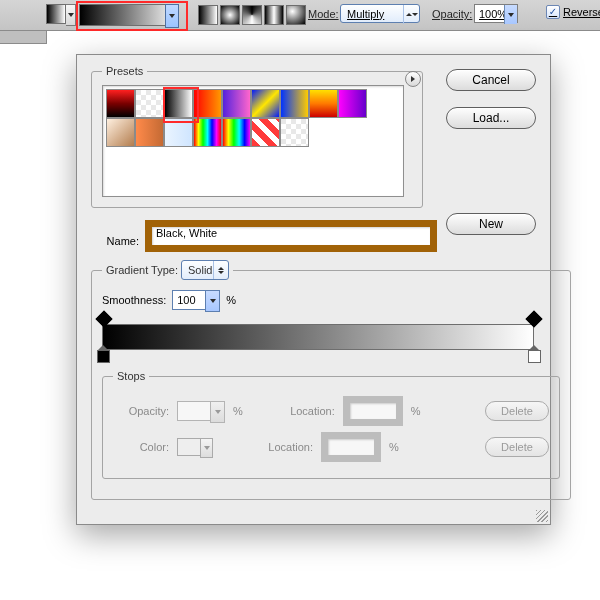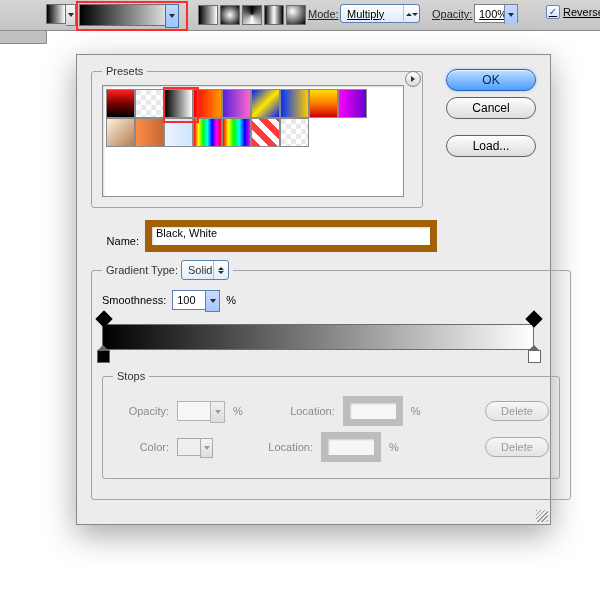--- a/index.html
+++ b/index.html
@@ -122,21 +122,20 @@
       <div class="chk">✓</div>
       <span>Reverse</span>
     </div>
   </div>
   <div class="toolstrip"></div>
 
   <div class="dialog">
     <div class="dlg-body">
 
       <div class="btn-col">
-        <div class="aqua-btn primary">OK</div>
         <div class="aqua-btn">Cancel</div>
         <div style="height:4px"></div>
         <div class="aqua-btn">Load...</div>
       </div>
 
       <fieldset class="fs-presets">
         <legend>Presets</legend>
         <div style="position:relative;">
           <div class="preset-fly">
               <div class="tri"></div>
@@ -162,20 +161,23 @@
               </div>
             <div class="preset-hi"></div>
           </div>
         </div>
       </fieldset>
 
       <div class="row" style="margin-top:12px;">
         <label>Name:</label>
         <div class="txt-in name-in"><span>Black, White</span></div>
       </div>
+      <div class="new-btn-wrap">
+          <div class="aqua-btn">New</div>
+        </div>
 
       <fieldset class="fs-type">
         <legend style="padding:0 4px;">
           <span>Gradient Type:</span>
           <span class="dd-small">
             <span>Solid</span>
             <span class="arrows">
                 <span class="aru"></span>
                 <span class="ard"></span>
               </span>

